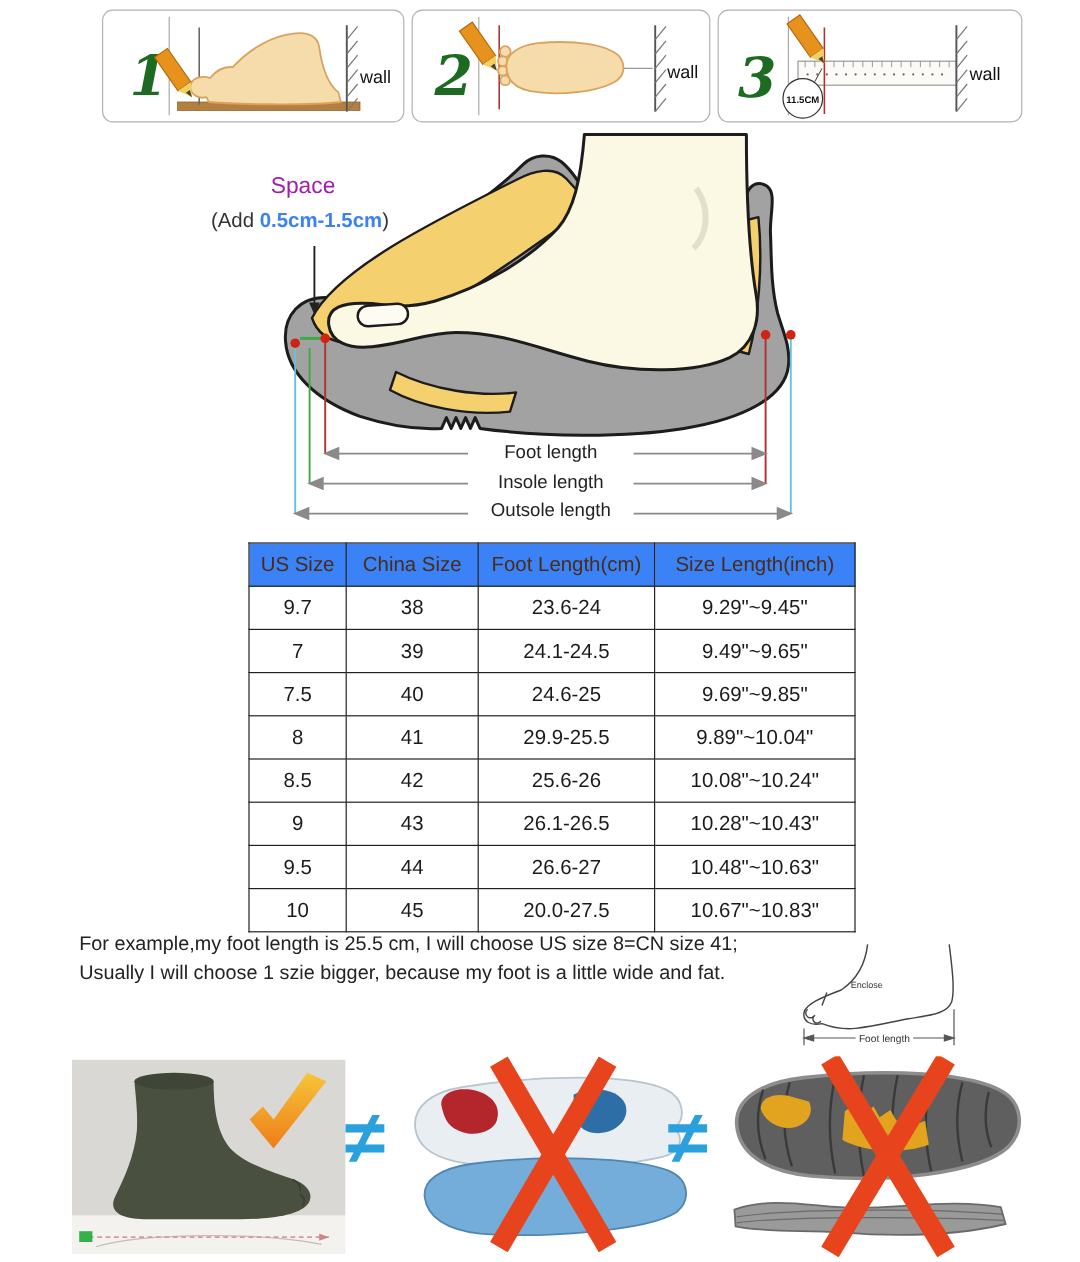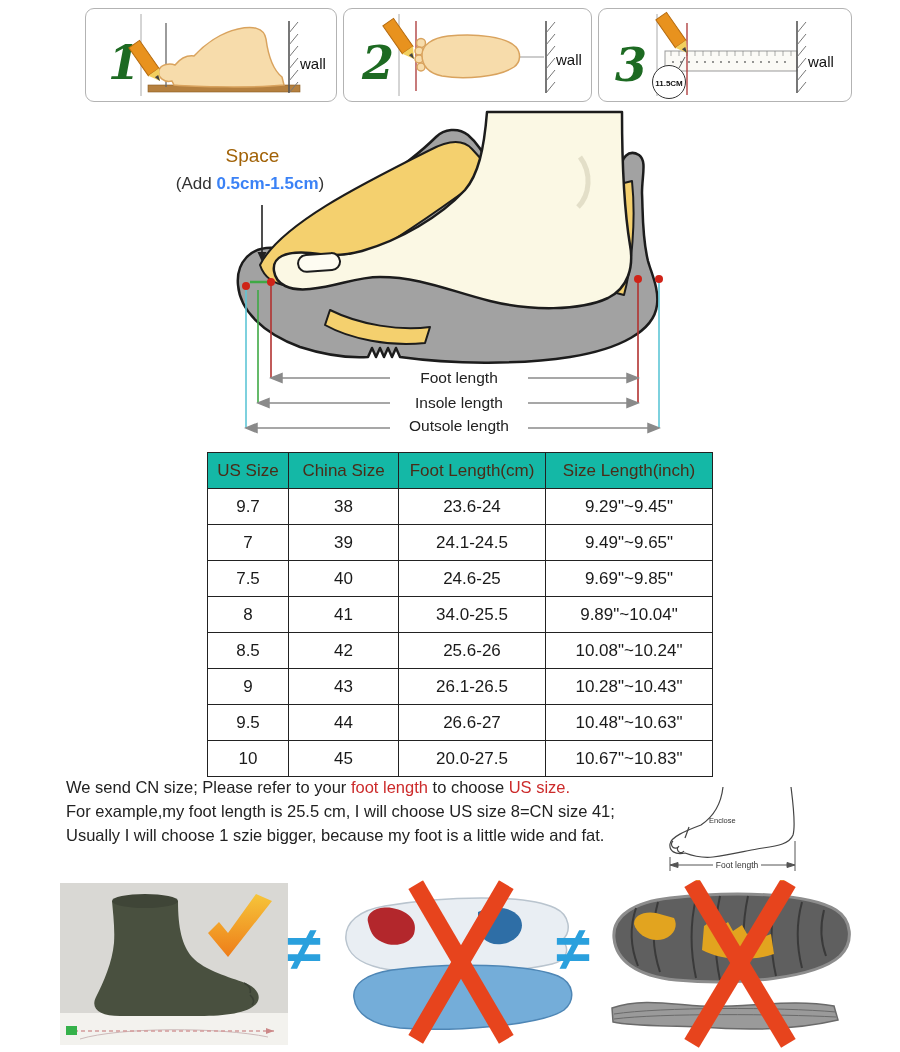--- a/index.html
+++ b/index.html
@@ -4,29 +4,29 @@
 <style>
   html,body{margin:0;padding:0;background:#fff;}
   #root{position:relative;width:900px;height:1052px;background:#ffffff;overflow:hidden;
         font-family:"Liberation Sans",sans-serif;color:#222;}
   .abs{position:absolute;}
   
   .panel{position:absolute;top:8px;height:92px;background:#fff;border:1.5px solid #b3b3b3;border-radius:9px;}
   .panel svg{display:block;}
   
   #diagram{left:100px;top:105px;width:620px;height:340px;}
-  .space-title{left:105px;top:40px;width:95px;text-align:center;font-size:19px;color:#a16207;}
+  .space-title{left:105px;top:40px;width:95px;text-align:center;font-size:19px;color:#a21caf;}
   .space-note{left:50px;top:69px;width:200px;text-align:center;font-size:17px;color:#333;}
   .space-note .hl{font-weight:bold;}
   .meas-label{width:130px;text-align:center;font-size:15.5px;color:#222;background:#fff;padding:0 4px;}
   
   #size-table{left:207px;top:452px;border-collapse:collapse;table-layout:fixed;}
   #size-table th,#size-table td{border:1px solid #222;text-align:center;vertical-align:middle;
       font-size:17px;height:35px;padding:0 2px;}
-  #size-table th{background:#14b8a6;color:#4a2c18;font-weight:normal;}
+  #size-table th{background:#3b82f6;color:#4a2c18;font-weight:normal;}
   #size-table td{color:#1a1a1a;}
   
   #notice{left:66px;top:775px;width:620px;}
   #notice .title{font-size:22px;font-weight:800;color:#111;margin-bottom:4px;}
   #notice .line{font-size:16.5px;line-height:24px;color:#222;}
   #notice .red{color:#cc2b2b;}
   
   .neq{font-size:62px;font-weight:bold;color:#2aa0dd;line-height:1;}
   #photo-box{left:60px;top:883px;width:228px;height:162px;}
   #insole-box{left:330px;top:880px;width:255px;height:168px;}
@@ -251,21 +251,21 @@
         </tr>
       <tr>
         <td>7.5</td>
           <td>40</td>
           <td>24.6-25</td>
           <td>9.69"~9.85"</td>
         </tr>
       <tr>
         <td>8</td>
           <td>41</td>
-          <td>34.0-25.5</td>
+          <td>29.9-25.5</td>
           <td>9.89"~10.04"</td>
         </tr>
       <tr>
         <td>8.5</td>
           <td>42</td>
           <td>25.6-26</td>
           <td>10.08"~10.24"</td>
         </tr>
       <tr>
         <td>9</td>
@@ -282,21 +282,20 @@
       <tr>
         <td>10</td>
           <td>45</td>
           <td>20.0-27.5</td>
           <td>10.67"~10.83"</td>
         </tr>
     </tbody>
   </table>
 
   <div id="notice" class="abs">
-    <div class="line"><span>We send CN size; Please refer to your </span><span class="red">foot length</span><span> to choose </span><span class="red">US size.</span></div>
     <div class="line">For example,my foot length is 25.5 cm, I will choose US size 8=CN size 41;</div>
     <div class="line">Usually I will choose 1 szie bigger, because my foot is a little wide and fat.</div>
   </div>
 
   <div id="foot-sketch" class="abs">
     <svg width="200" height="92" viewBox="0 0 200 92">
       <g fill="none" stroke="#444" stroke-width="1.2">
         <path d="M 58,4 C 56,22 48,34 36,42 C 20,48 6,54 5,61 C 4,68 10,72 20,70
                  C 28,73 38,75 48,74 C 66,72 80,68 92,66 C 110,63 124,62 128,52
                  C 131,42 128,20 126,4"></path>

